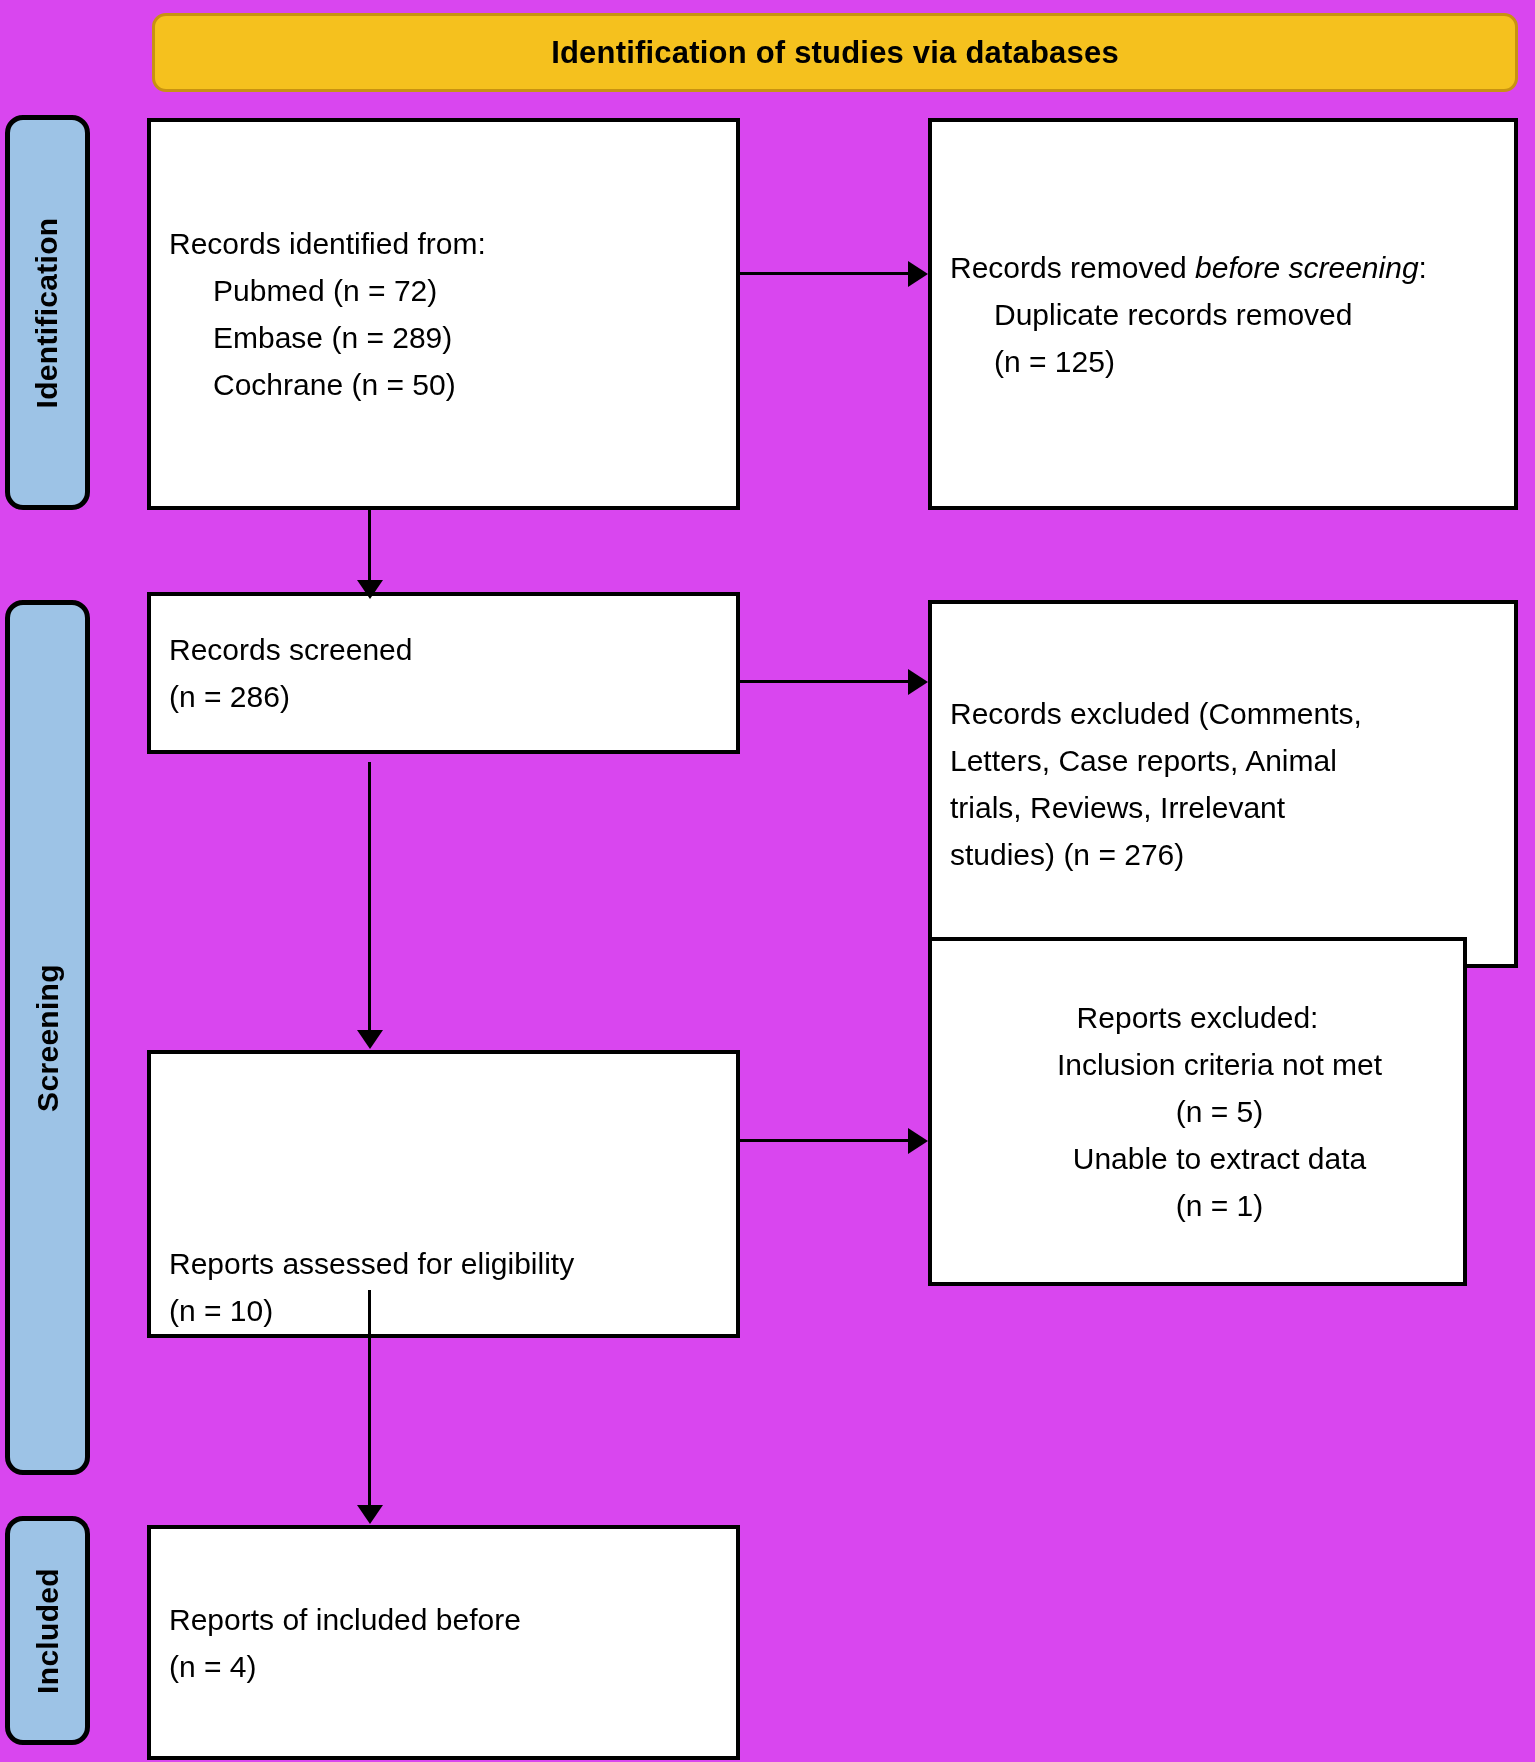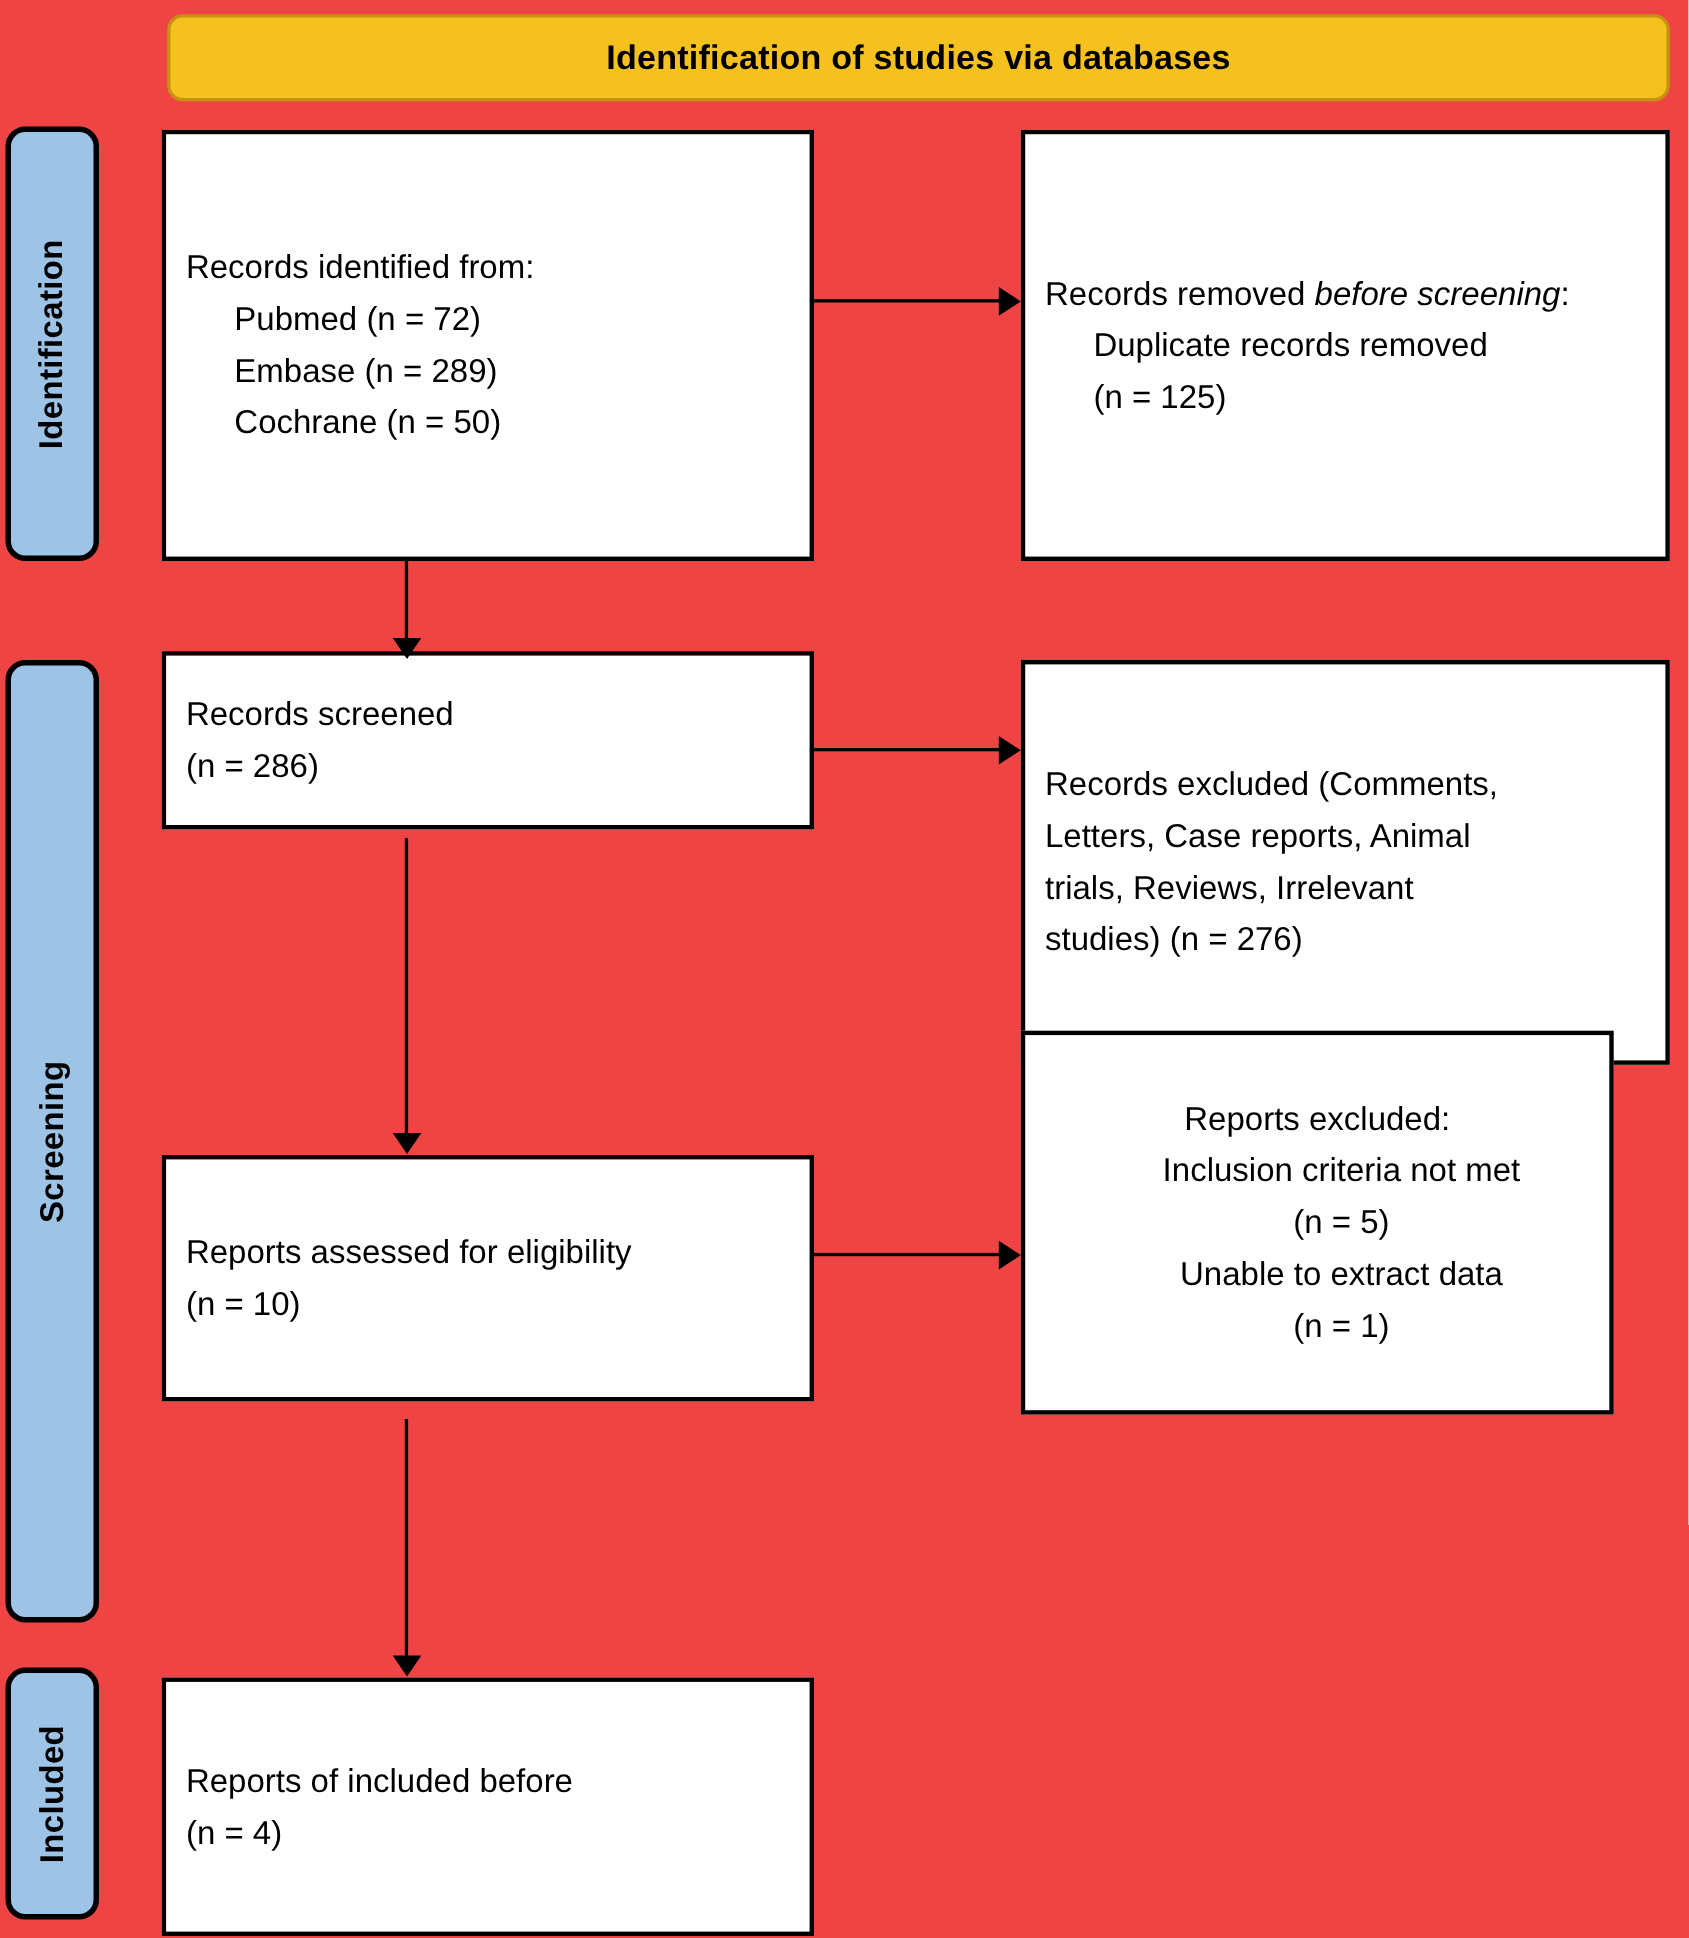--- a/index.html
+++ b/index.html
@@ -7,21 +7,21 @@
     padding: 0;
     background: #ffffff;
   }
   body {
     font-family: "Liberation Sans", sans-serif;
   }
   #canvas {
     position: relative;
     width: 1535px;
     height: 1762px;
-    background: #ef4444;
+    background: #d946ef;
     overflow: hidden;
     text-decoration: underline;
   }
 
   
   .title-banner {
     position: absolute;
     left: 152px;
     top: 13px;
     width: 1366px;
@@ -85,21 +85,21 @@
     color: #000000;
     white-space: pre-wrap;
   }
   .box .line.indent { padding-left: 44px; }
   .box .line .em { font-style: italic; }
 
   #box-identified      { left: 147px; top: 118px;  width: 593px; height: 392px; }
   #box-removed         { left: 928px; top: 118px;  width: 590px; height: 392px; }
   #box-screened        { left: 147px; top: 592px;  width: 593px; height: 162px; }
   #box-records-excl    { left: 928px; top: 600px;  width: 590px; height: 368px; }
-  #box-eligibility     { left: 147px; top: 1050px; width: 593px; height: 224px; }
+  #box-eligibility     { left: 147px; top: 1050px; width: 593px; height: 288px; justify-content: flex-end; }
   #box-reports-excl    { left: 928px; top: 937px;  width: 539px; height: 349px; align-items: center; }
   #box-included        { left: 147px; top: 1525px; width: 593px; height: 235px; }
 
   
   .arrow-v {
     position: absolute;
     width: 3px;
     background: #000000;
   }
   .arrow-v::after {

